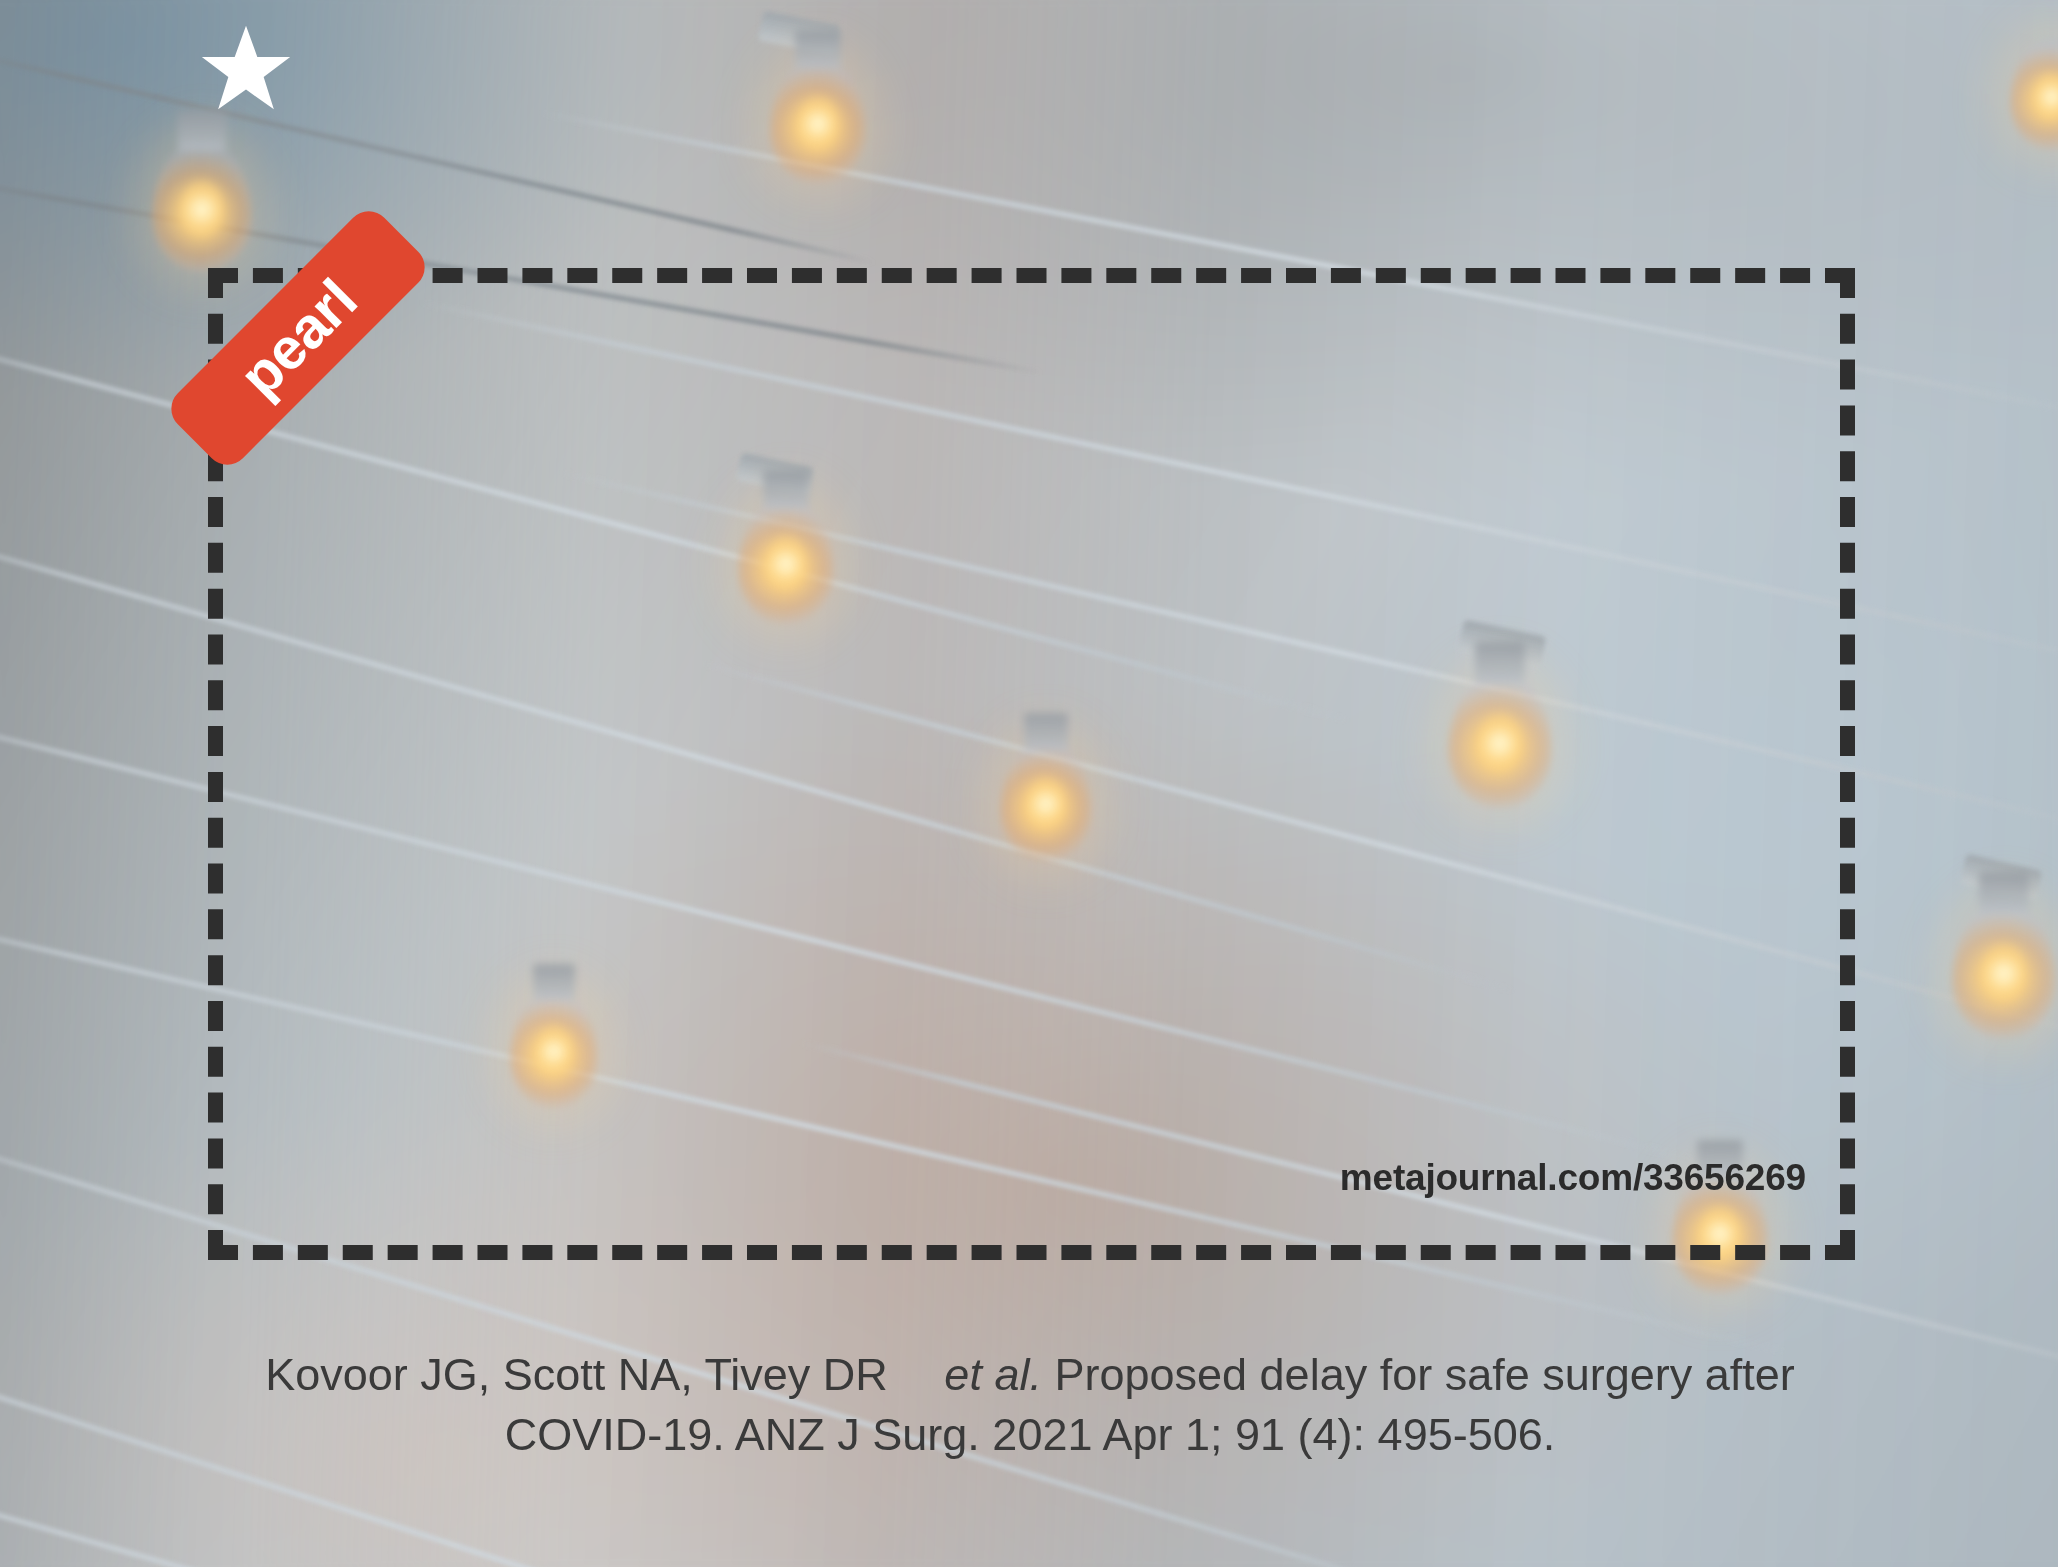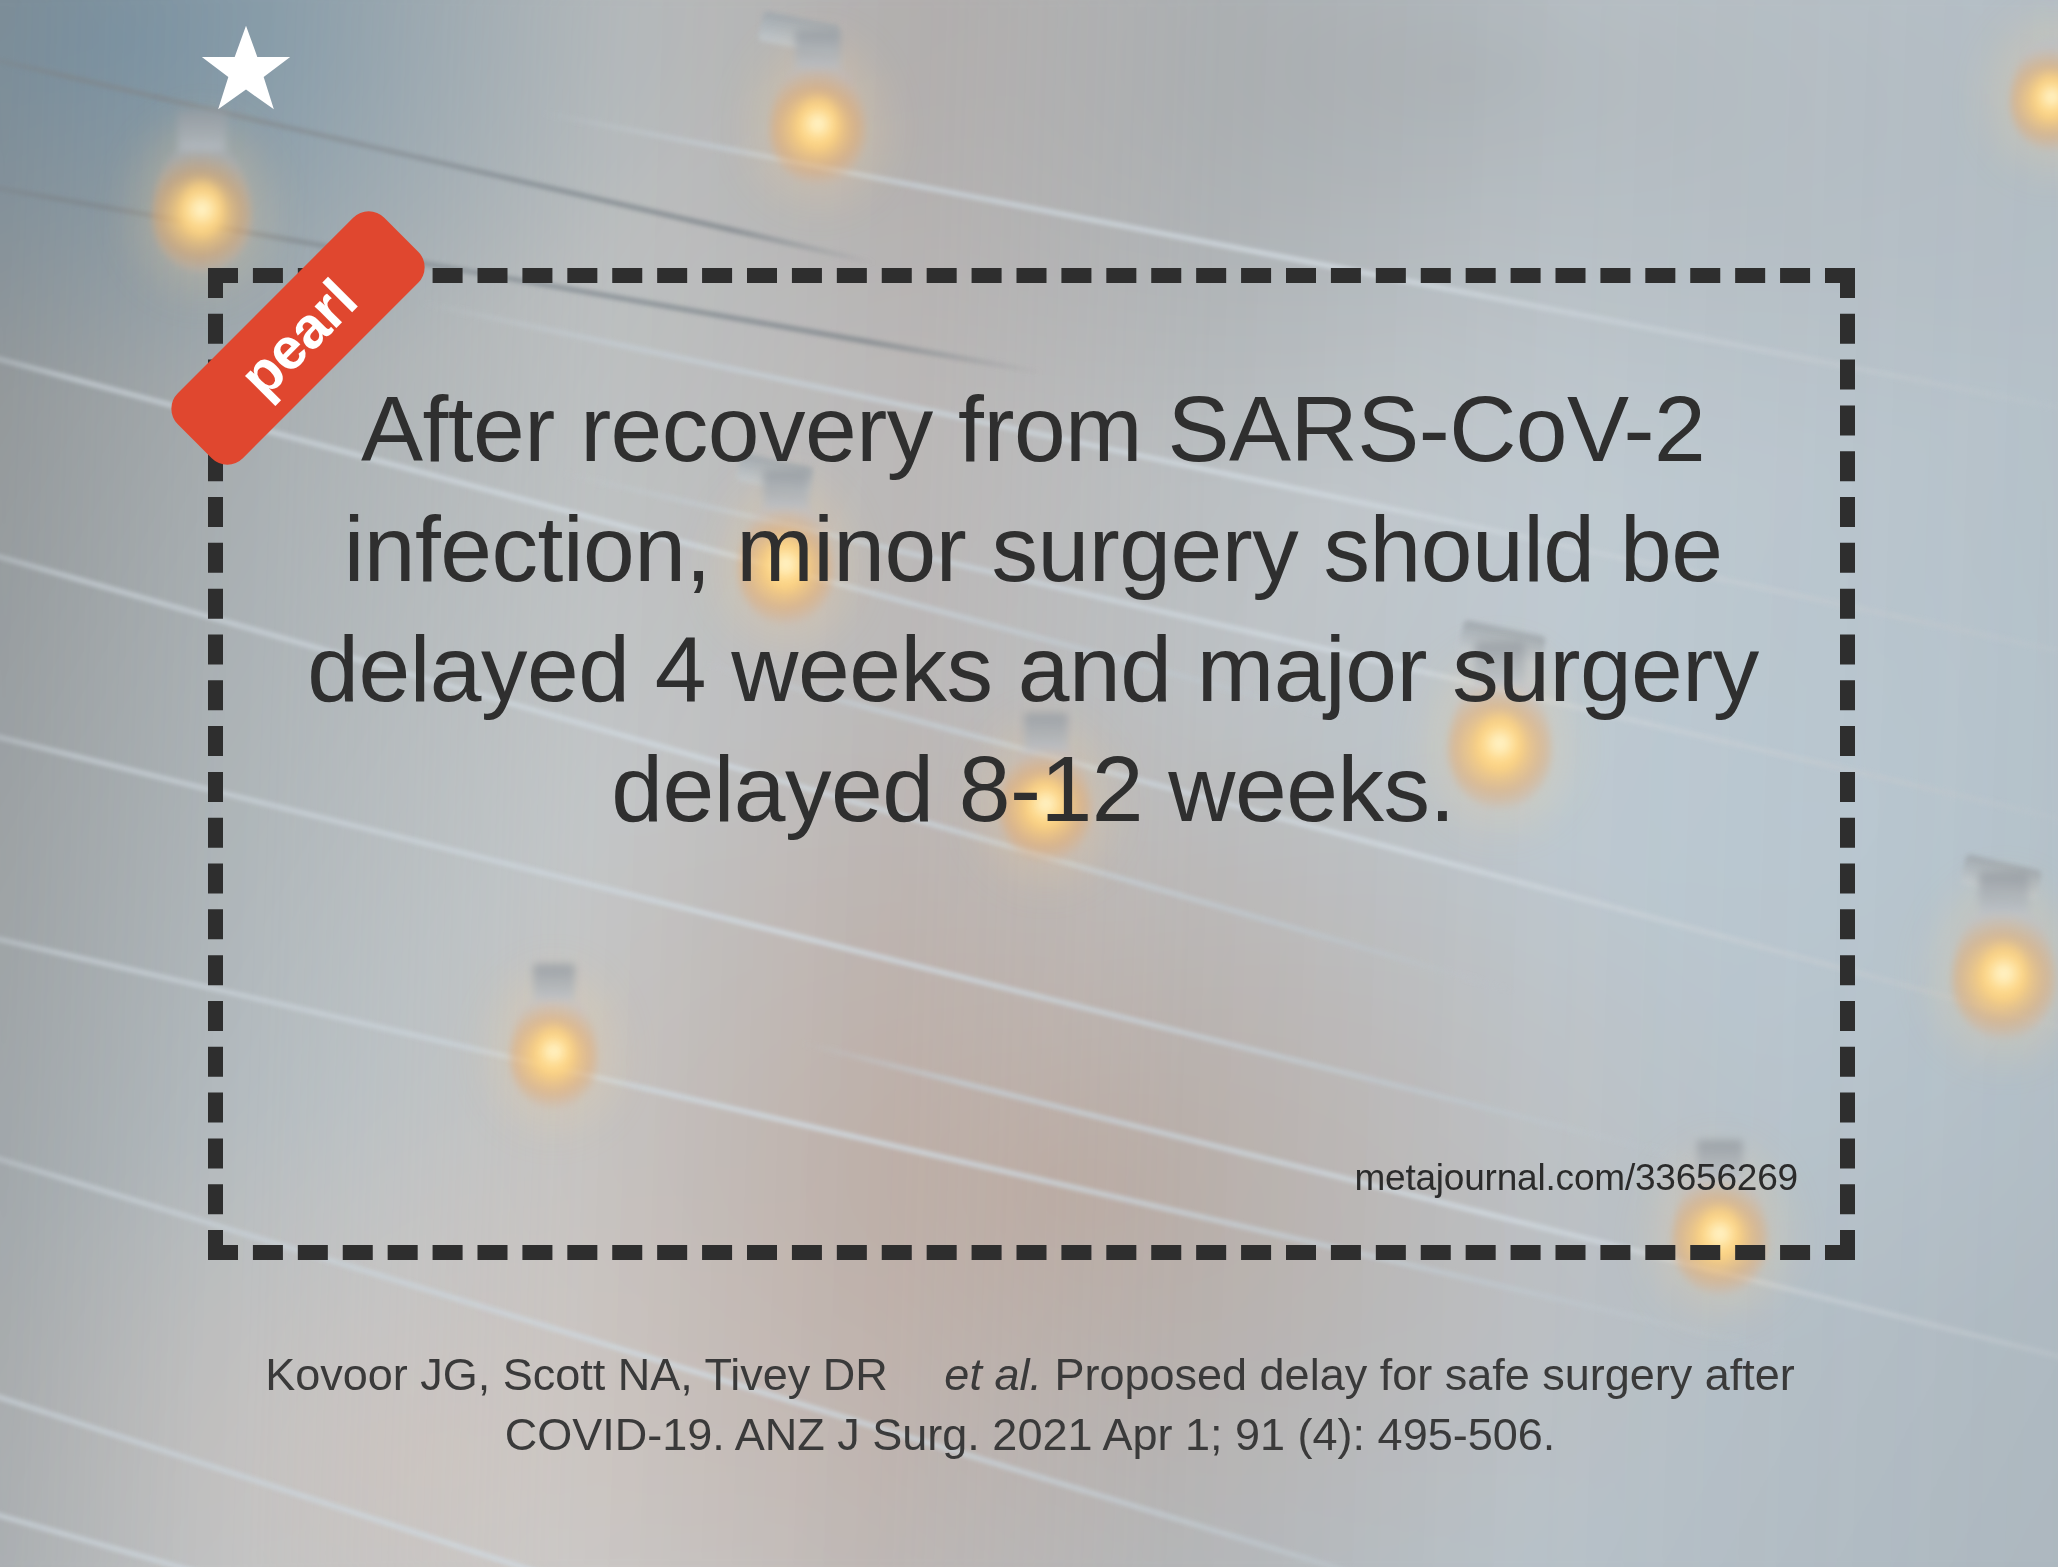--- a/index.html
+++ b/index.html
@@ -164,25 +164,25 @@
     color: #2f2f2f;
     font-size: 93px;
     line-height: 1.29;
     font-weight: 400;
     letter-spacing: -0.5px;
     z-index: 5;
   }
 
   .quote-url {
     position: absolute;
-    right: 260px;
+    right: 252px;
     top: 1157px;
     color: #2b2b2b;
     font-size: 37px;
-    font-weight: 400;
+    font-weight: 700;
     letter-spacing: -0.2px;
     z-index: 5;
   }
 
   
   .citation {
     position: absolute;
     left: 195px;
     top: 1345px;
     width: 1670px;
@@ -260,21 +260,20 @@
   </div>
 
   <div class="logo">
     <svg class="logo-star" viewBox="0 0 100 100" aria-hidden="true">
       <polygon points="50,4 61.8,36.4 96,36.4 68.4,57.2 79,91 50,70.4 21,91 31.6,57.2 4,36.4 38.2,36.4" fill="#ffffff"></polygon>
     </svg>
   </div>
 
   <div class="quote-box"></div>
 
-  <div class="quote-text">After recovery from SARS-CoV-2 infection, minor surgery should be delayed 4 weeks and major surgery delayed 8-12 weeks.</div>
 
   <div class="quote-url">metajournal.com/33656269</div>
 
   <div class="ribbon">
     <span class="ribbon-label">pearl</span>
   </div>
 
   <div class="citation">
     <span>Kovoor JG, Scott NA, Tivey DR</span>
     <em>et al.</em>

